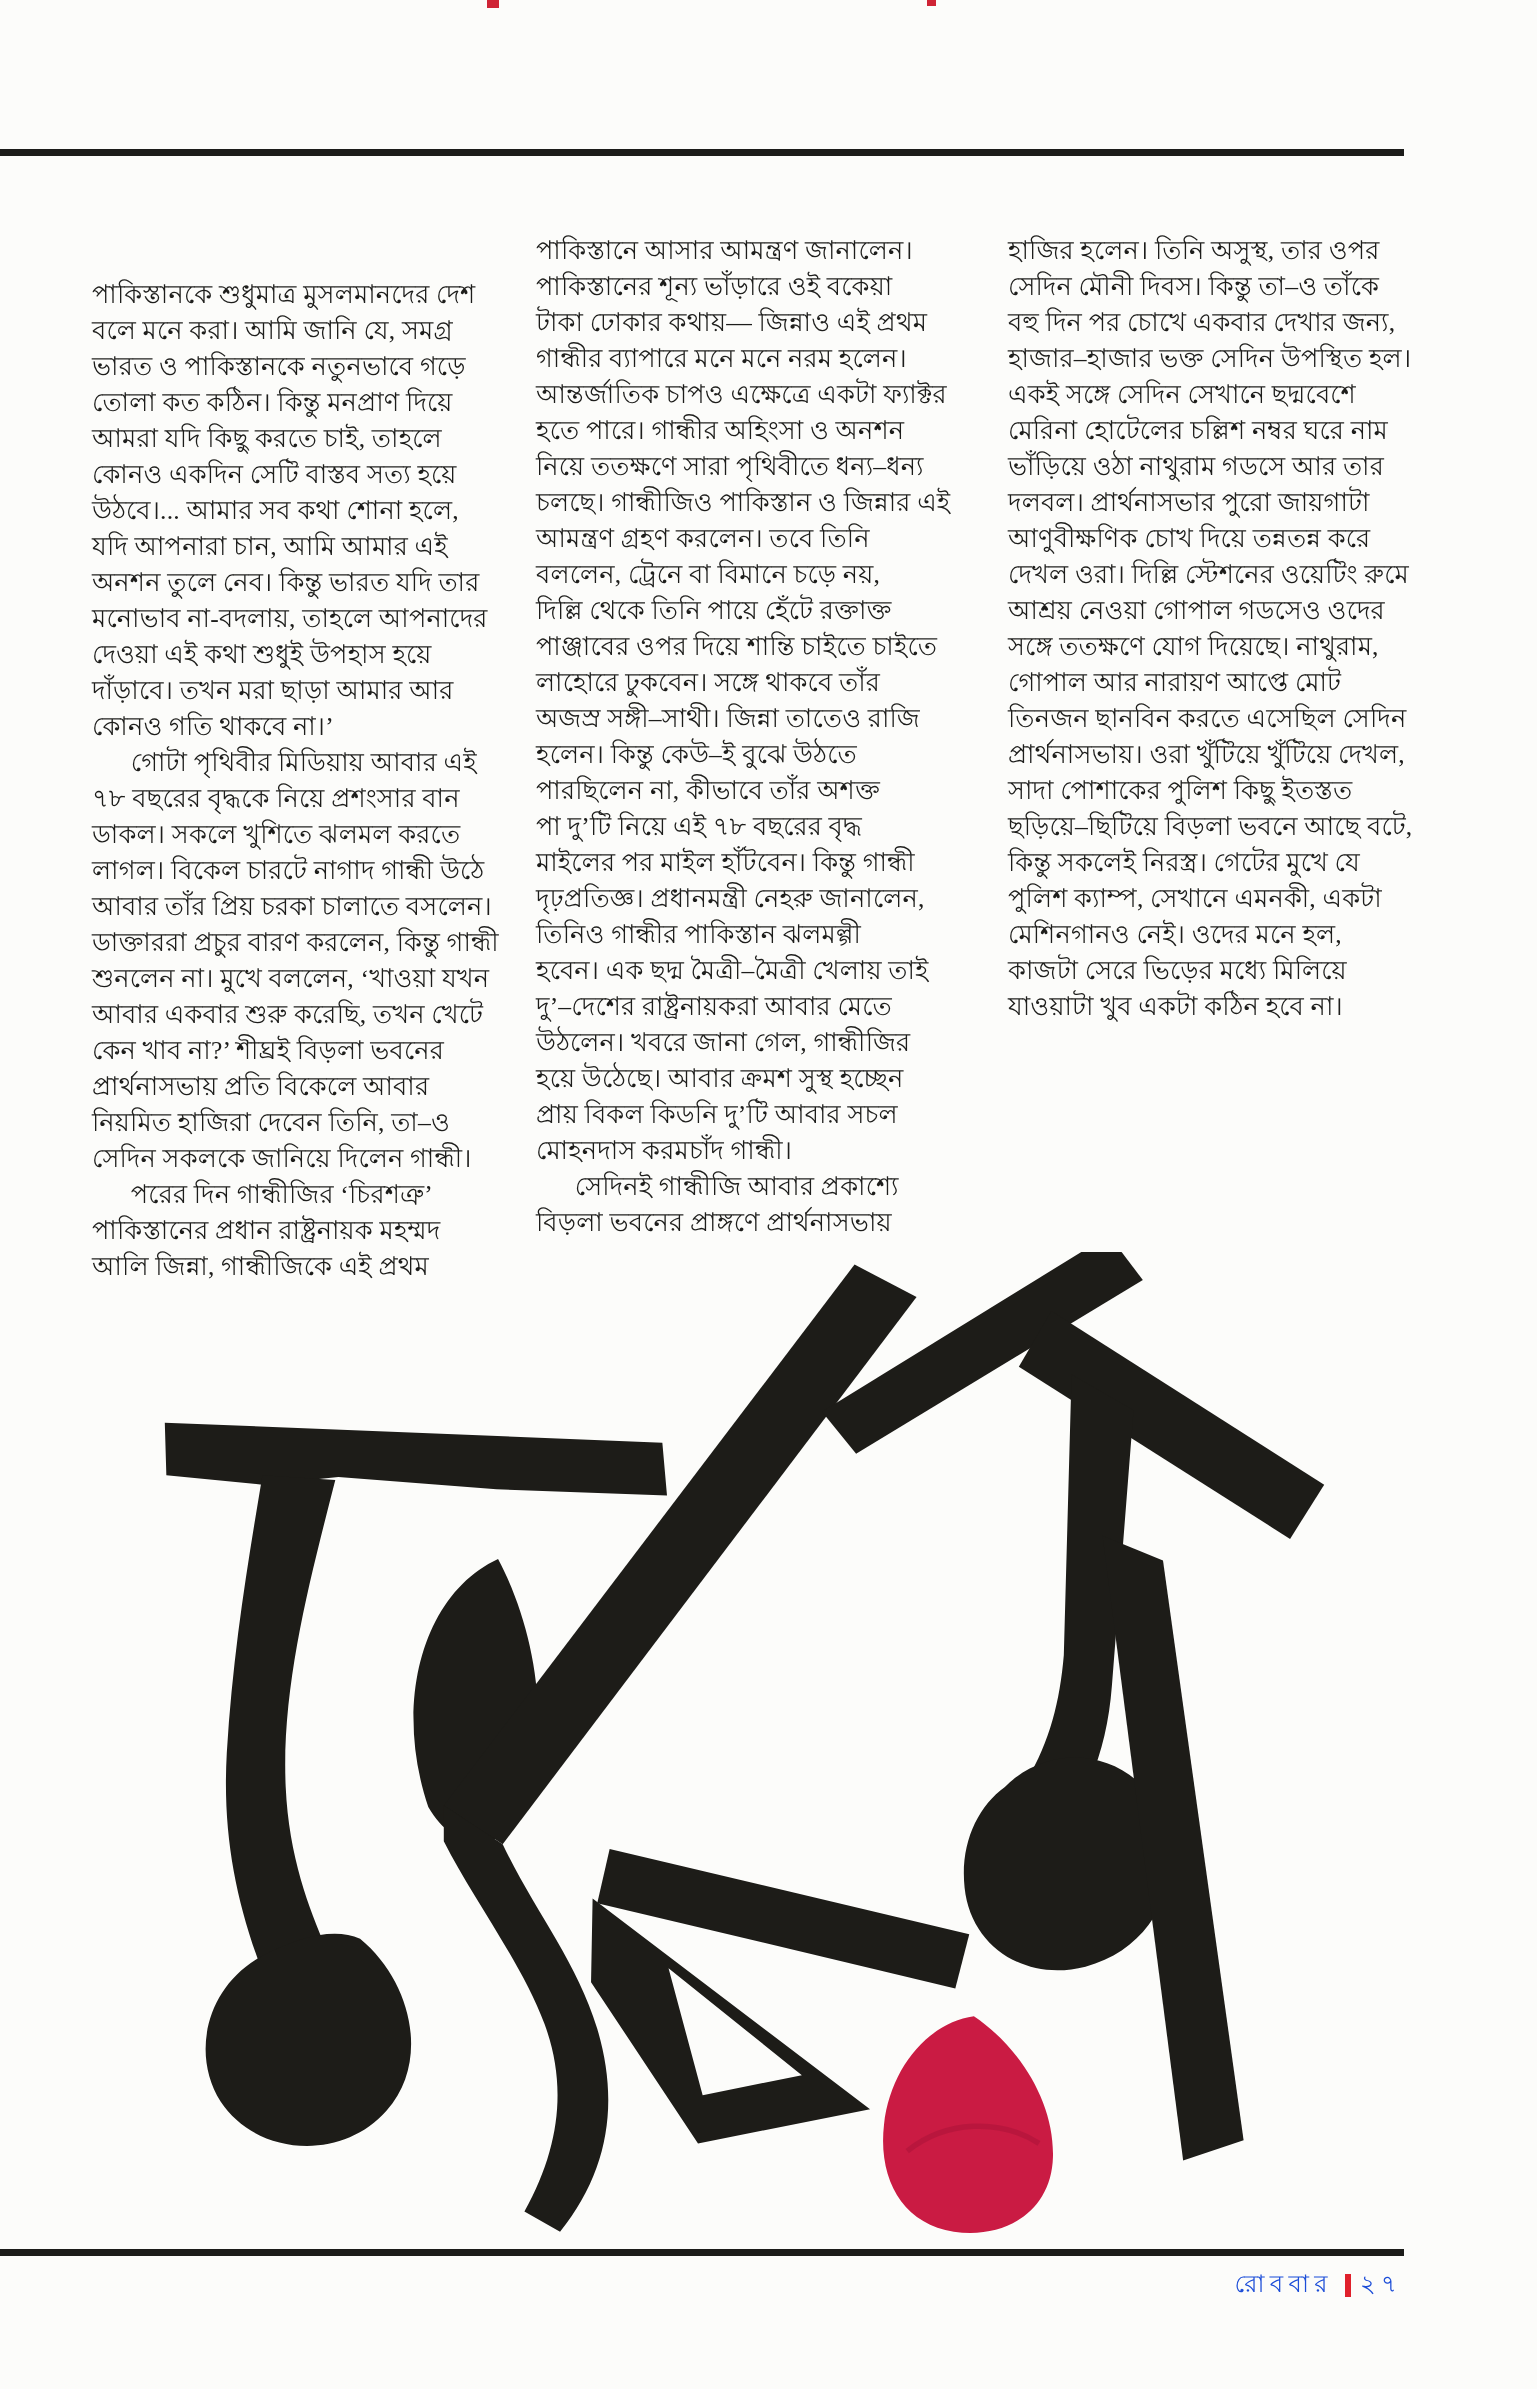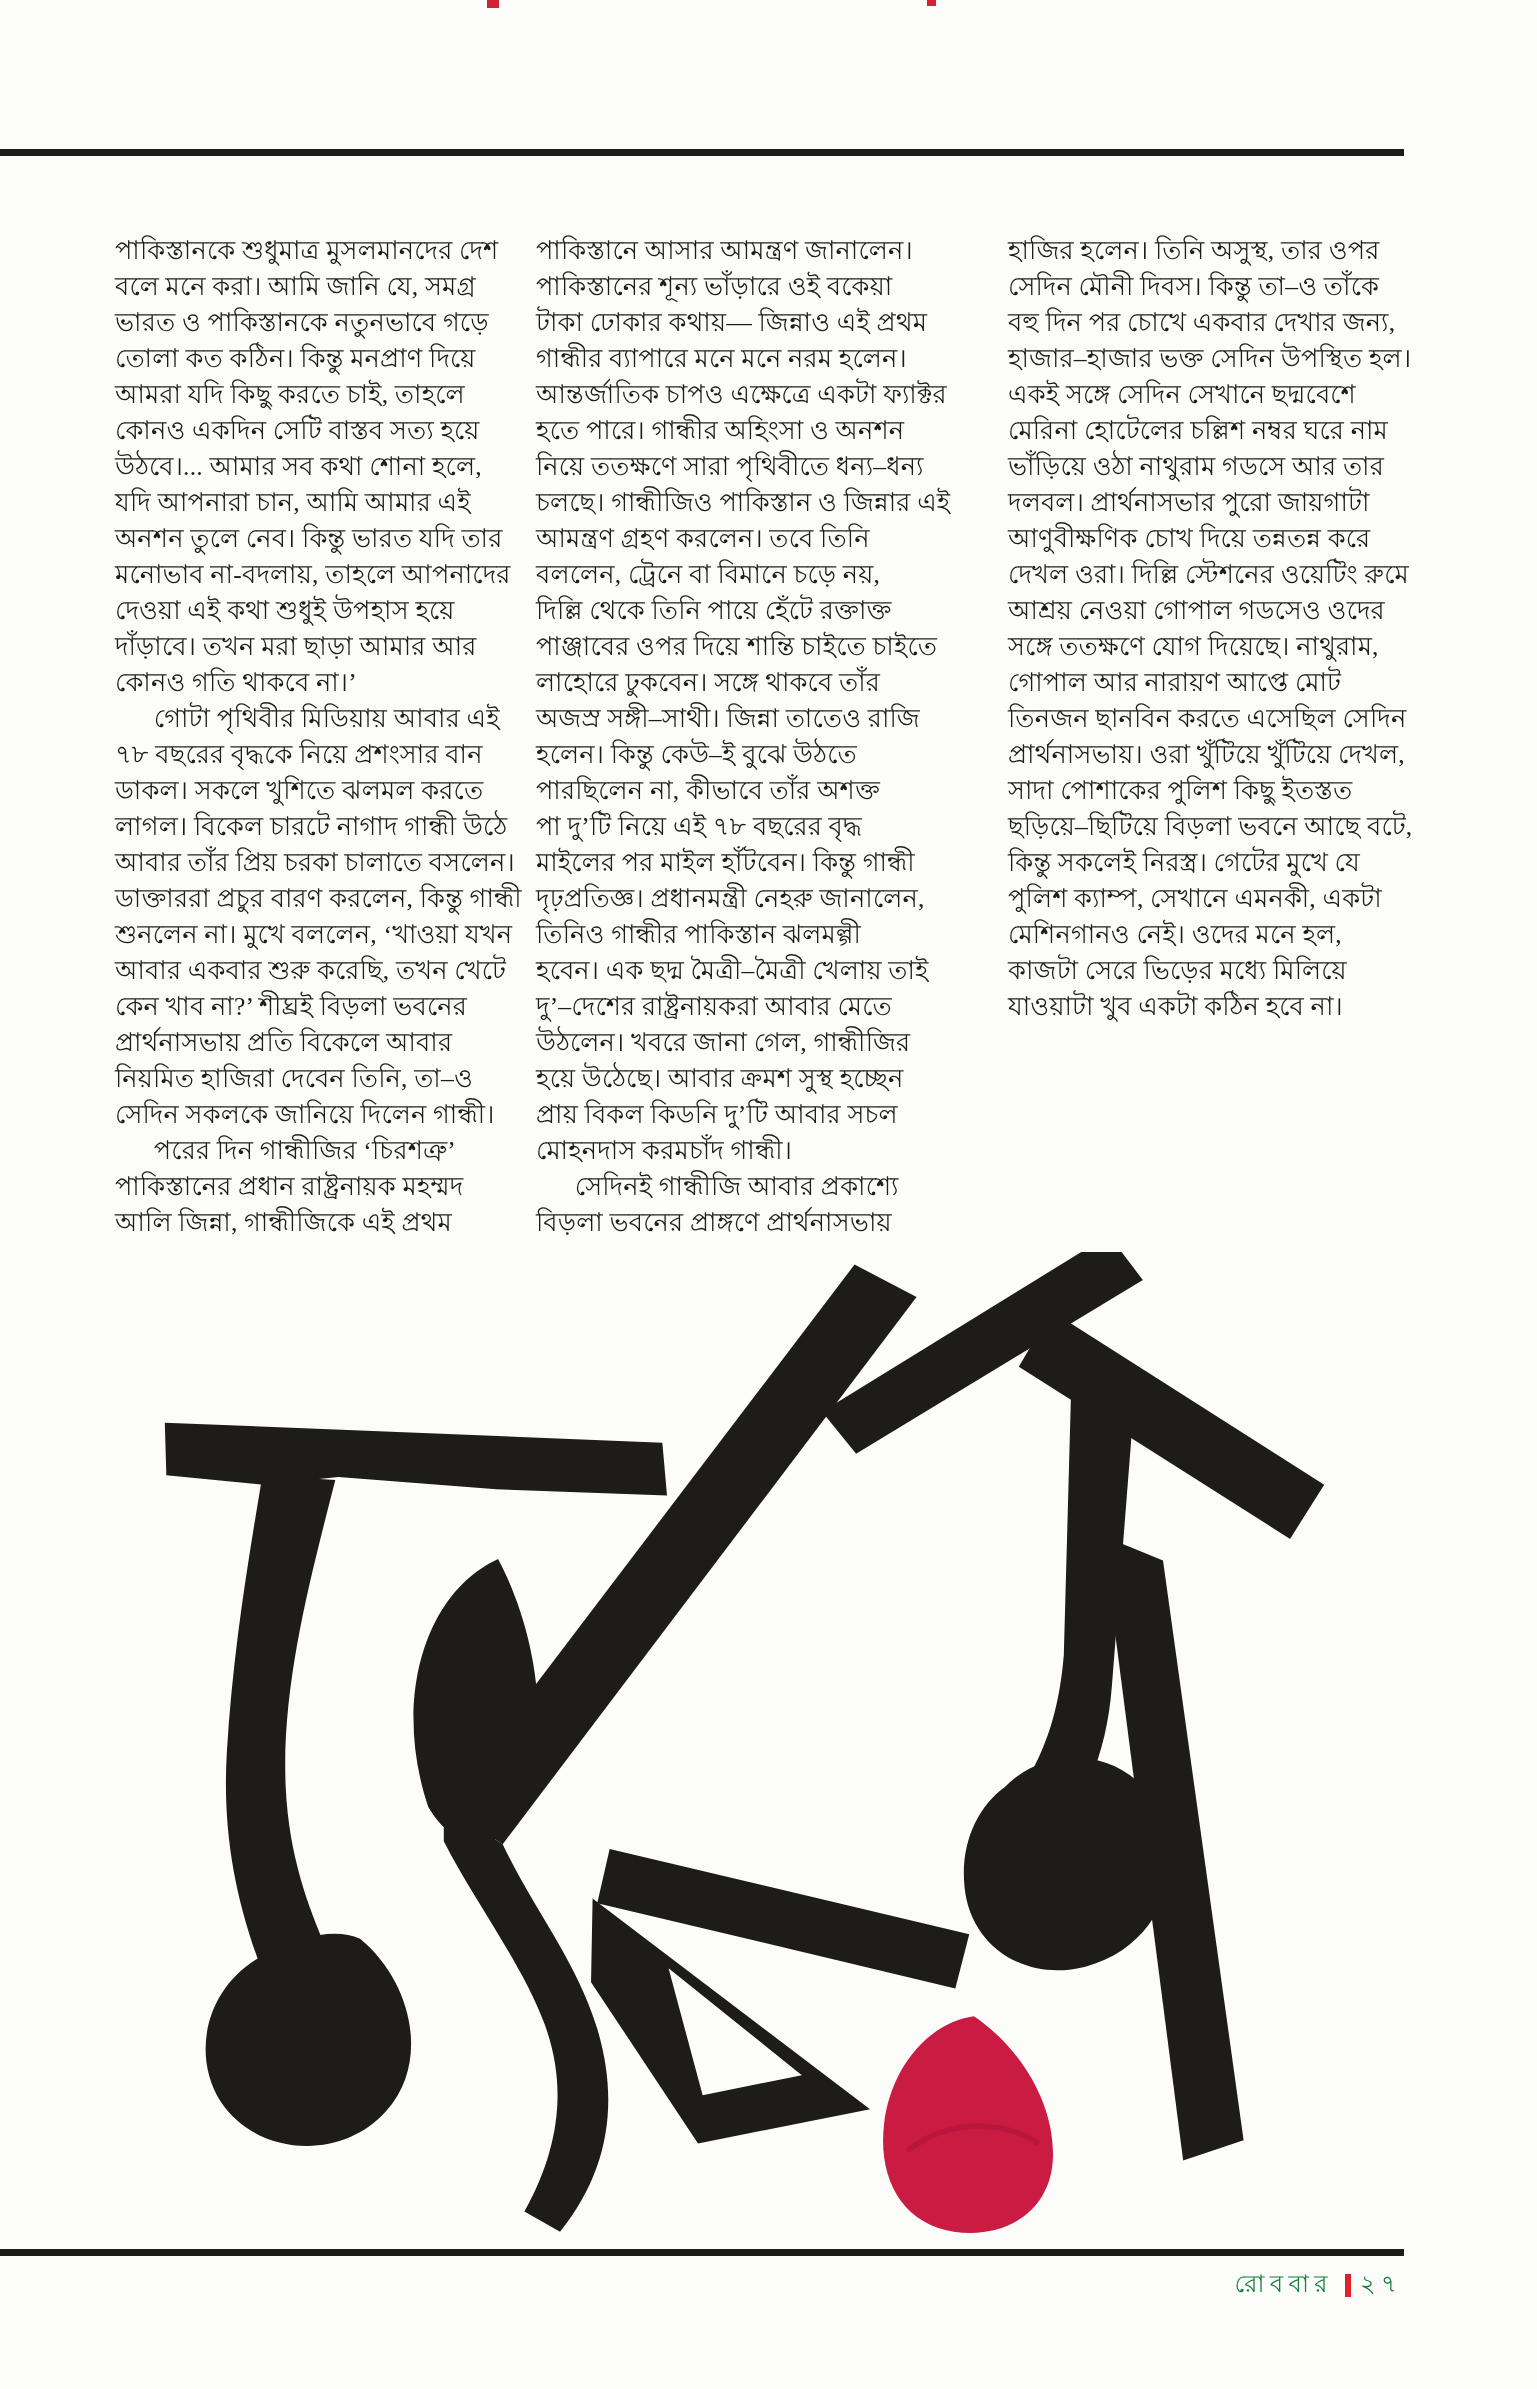--- a/index.html
+++ b/index.html
@@ -18,28 +18,28 @@
   .rule.bottom{top:2249px;width:1404px;}
   .reg-mark{position:absolute;background:#cf2435;}
   .reg-mark.m1{left:487px;top:0;width:12.4px;height:7.8px;}
   .reg-mark.m2{left:927px;top:0;width:8.5px;height:6.2px;}
   .column{
     position:absolute;top:233px;
     font-size:25.6px;line-height:36px;
     letter-spacing:0.2px;
     white-space:nowrap;
   }
-  .col-1{left:115px;width:403px;}
+  .col-1{left:92px;width:403px;margin-top:44px;}
   .col-2{left:536px;width:411px;}
   .col-3{left:1008px;width:415px;}
   .line{height:36px;}
   .artwork{position:absolute;left:78px;top:1252px;}
   .footer{
     position:absolute;top:2265px;right:136px;
-    font-size:24px;letter-spacing:5.4px;color:#15803d;
+    font-size:24px;letter-spacing:5.4px;color:#1d4ed8;
     display:flex;align-items:center;
   }
   .footer .sep{
     display:inline-block;width:5.4px;height:23px;
     background:#e0202b;margin:0 9.3px 0 12.4px;
   }
 </style>
 </head>
 <body>
 

